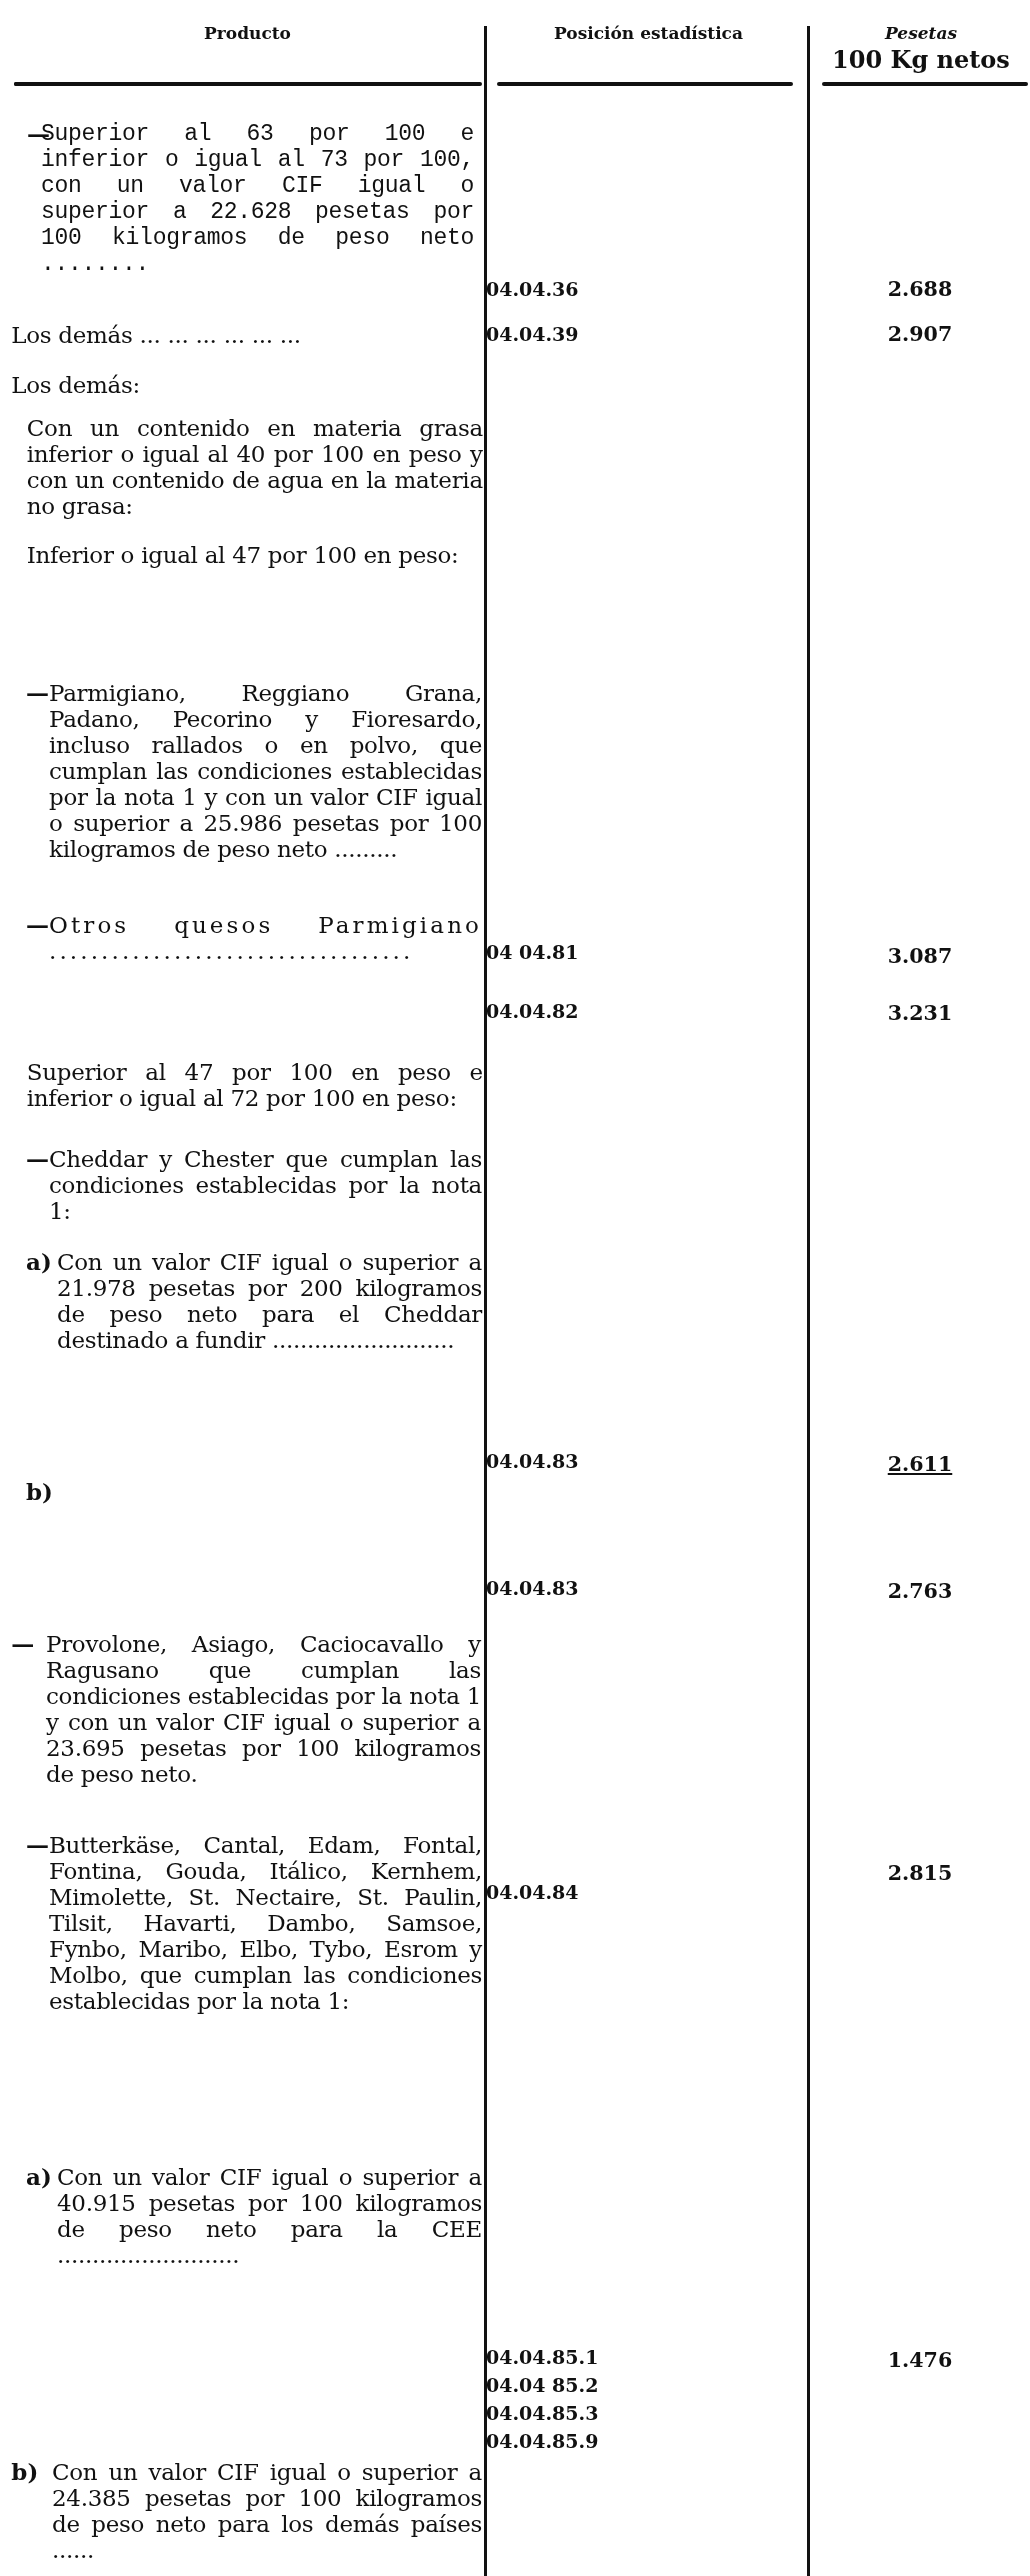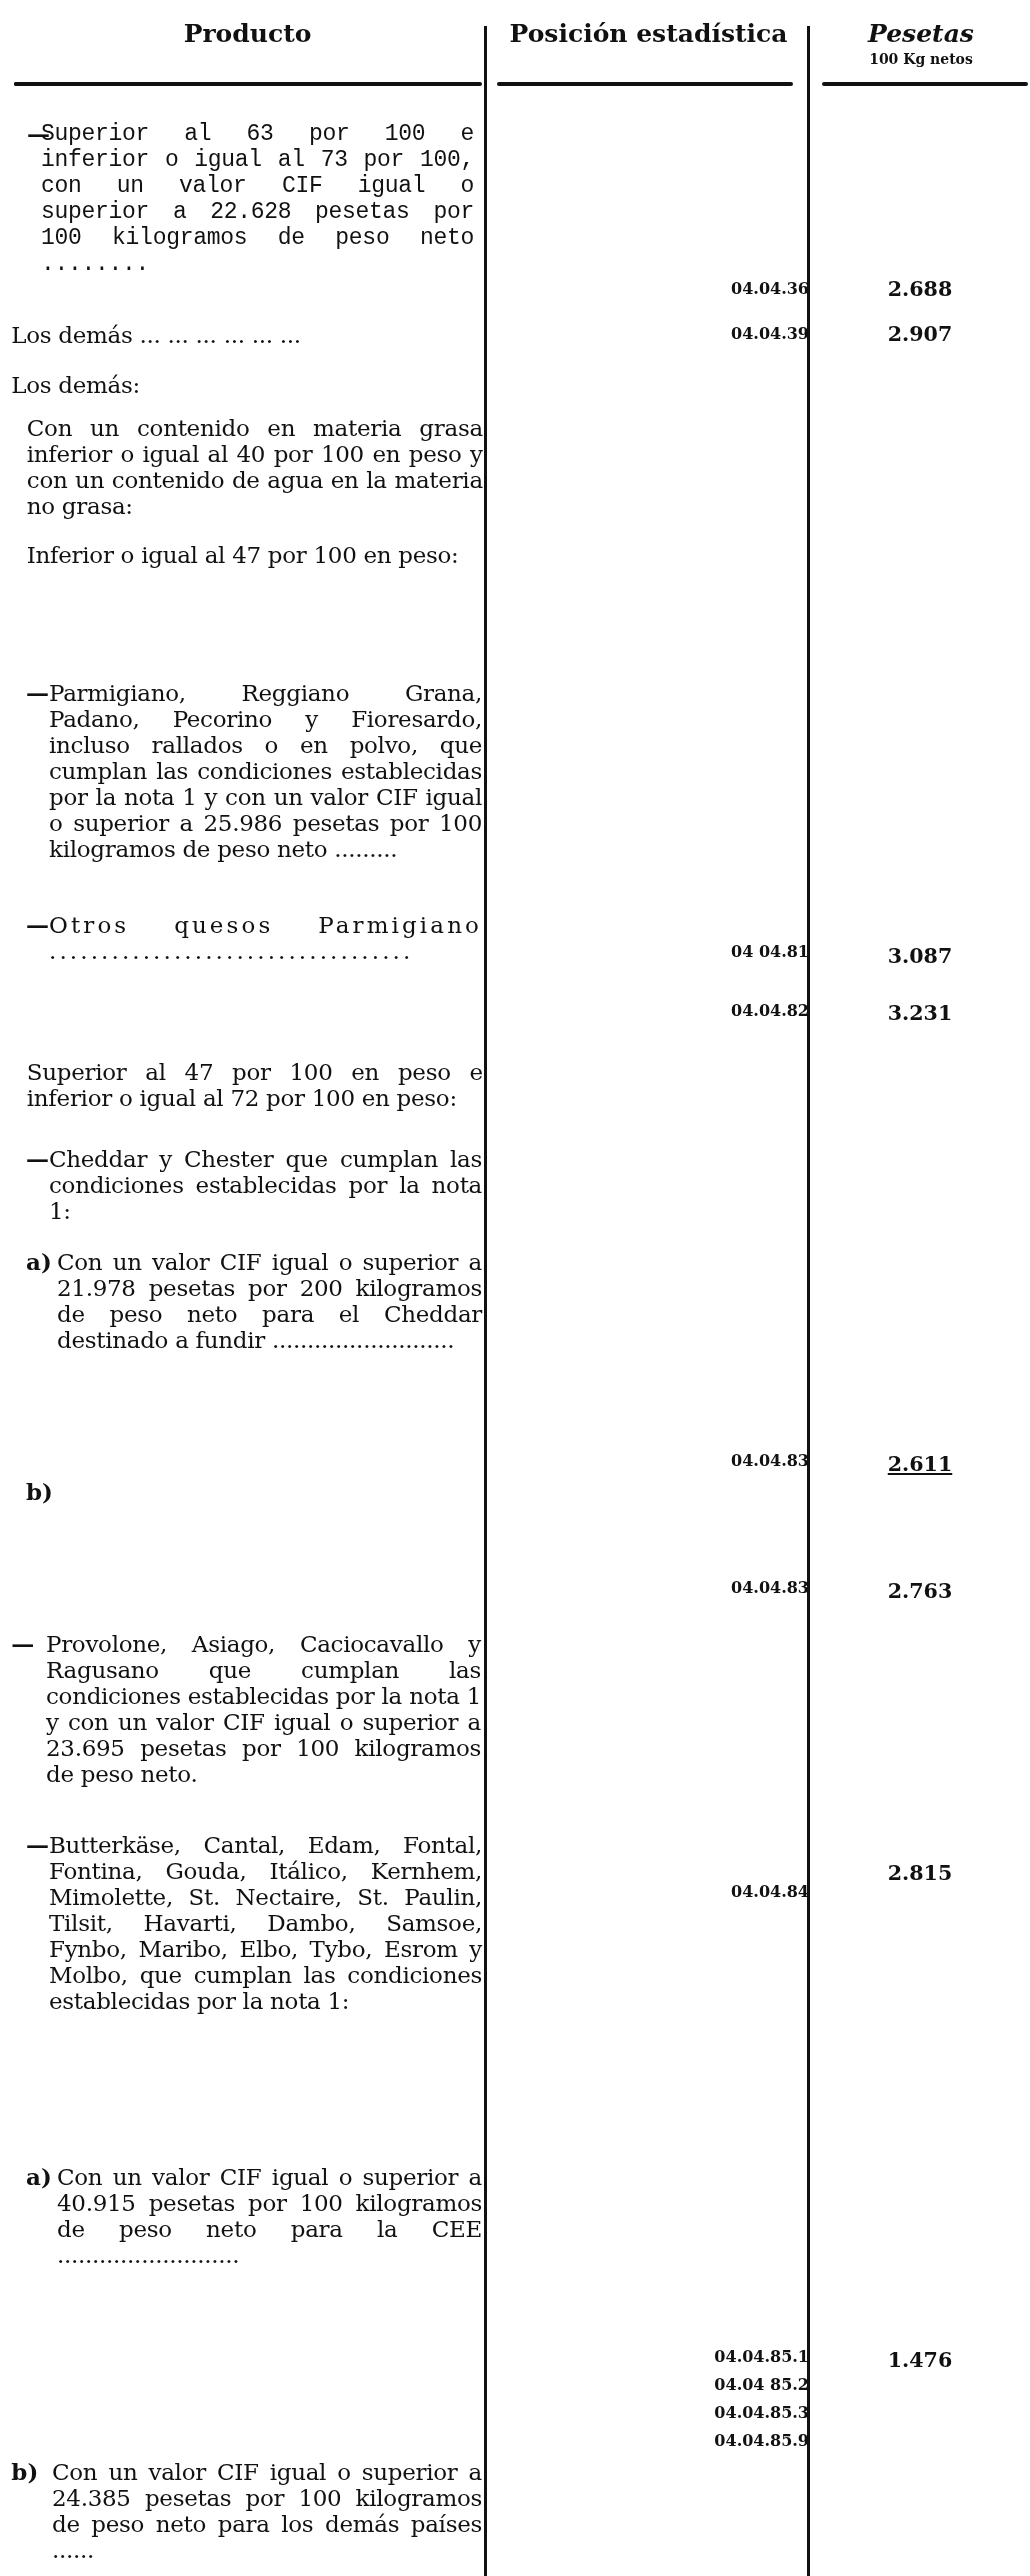--- a/index.html
+++ b/index.html
@@ -4,50 +4,50 @@
 <style>
   html, body { margin: 0; padding: 0; background: #ffffff; }
   body {
     width: 1030px; height: 2888px; position: relative; overflow: hidden;
     font-family: "DejaVu Serif", "Liberation Serif", serif;
     color: #111111;
   }
   .page { position: absolute; left: 0; top: 0; width: 1030px; height: 2888px; }
   .hdr {
     position: absolute; font-family: "DejaVu Serif", serif; font-weight: bold;
-    font-size: 25px; line-height: 21.6px; text-align: center; color: #111;
+    font-size: 17px; line-height: 21.6px; text-align: center; color: #111;
   }
   .rule { position: absolute; height: 4.1px; background: #111; border-radius: 2.1px; top: 82px; }
   .vline { position: absolute; width: 3.1px; background: #111; top: 26px; }
   .desc {
     position: absolute; font-size: 23px; line-height: 26px; color: #111;
     text-align: justify; text-align-last: left; width: 469px;
     font-family: "DejaVu Serif", serif; letter-spacing: -0.3px;
   }
   .desc.l0 { left: 11.3px; width: 471px; text-indent: 0; }
   .hang { padding-left: 15.5px; text-indent: -15.5px; }
   .dash { position: absolute; font-size: 23px; line-height: 26px; font-weight: bold; }
   .code {
-    position: absolute; left: 486px; width: 323px; text-align: right;
-    font-family: "DejaVu Serif", serif; font-weight: bold; font-size: 16px; line-height: 28px;
+    position: absolute; left: 486px; width: 323px; text-align: left;
+    font-family: "DejaVu Serif", serif; font-weight: bold; font-size: 19px; line-height: 28px;
   }
   .val {
     position: absolute; left: 812px; width: 216px; text-align: center;
     font-family: "DejaVu Serif", serif; font-weight: bold; font-size: 20.6px; line-height: 28px;
   }
 </style>
 </head>
 <body>
 
 <div class="page">
 
   <div class="hdr" style="left:13px; width:469px; top:23px;">Producto</div>
   <div class="hdr" style="left:489px; width:319px; top:23px;">Posición estadística</div>
   <div class="hdr" style="left:813px; width:216px; top:23px;font-style:italic;">Pesetas</div>
-  <div class="hdr" style="left:813px; width:216px; top:49px; font-size:14px;">100 Kg netos</div>
+  <div class="hdr" style="left:813px; width:216px; top:49px; font-size:24px;">100 Kg netos</div>
 
   <div class="rule" style="left:14px; width:232px; left:14px; width:231px;"></div>
   <div class="rule" style="left:14px; width:468px;"></div>
   <div class="rule" style="left:497px; width:296px;"></div>
   <div class="rule" style="left:822px; width:206px;"></div>
 
   <div class="vline" style="left:484px; height:2854px;"></div>
   <div class="vline" style="left:807px; height:2854px;"></div>
 
   <div class="dash" style="left:27px; top:121px;">—</div>

